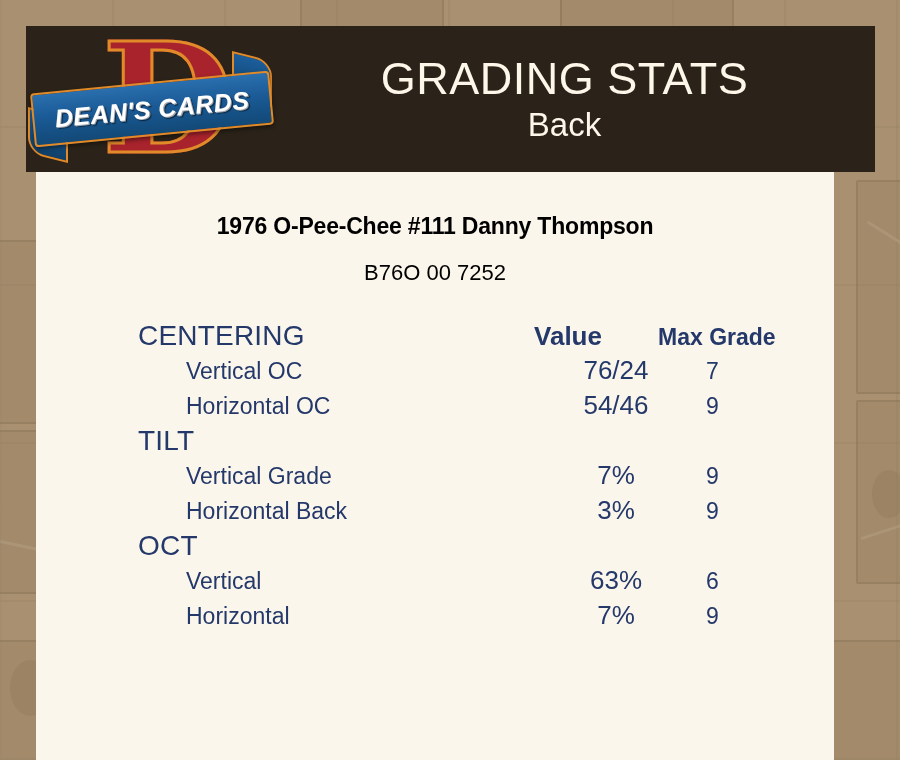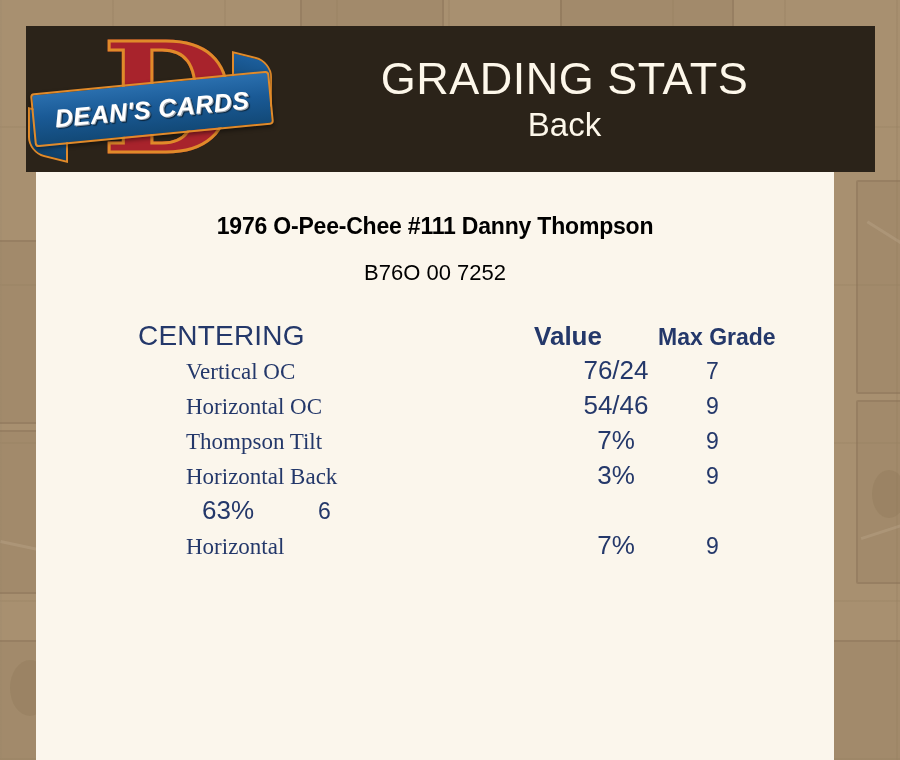--- a/index.html
+++ b/index.html
@@ -214,21 +214,20 @@
     font-size: 28px;
     letter-spacing: 0.2px;
   }
   .stats-row.section .col-value,
   .stats-row.section .col-grade {
     font-weight: 700;
   }
   .stats-row.item .col-label {
     padding-left: 48px;
     font-weight: 400;
-    font-family: Liberation Serif, serif;
   }
 </style>
 </head>
 <body>
 
 <div class="page">
 
   <div class="bg-texture"></div>
   <div class="bg-card" style="left:-10px;  top:640px; width:96px;  height:150px;"></div>
   <div class="bg-card" style="left:104px;  top:640px; width:96px;  height:150px;"></div>
@@ -283,31 +282,42 @@
         <div class="stats-row item">
           <div class="col-label">Vertical OC</div>
           <div class="col-value">76/24</div>
           <div class="col-grade">7</div>
         </div>
         <div class="stats-row item">
           <div class="col-label">Horizontal OC</div>
           <div class="col-value">54/46</div>
           <div class="col-grade">9</div>
         </div>
-        <div class="stats-row item">
-          <div class="col-label">Thompson Tilt</div>
+        <div class="stats-row section">
+          <div class="col-label">TILT</div>
+          <div class="col-value"></div>
+          <div class="col-grade"></div>
+        </div>
+        <div class="stats-row item">
+          <div class="col-label">Vertical Grade</div>
           <div class="col-value">7%</div>
           <div class="col-grade">9</div>
         </div>
         <div class="stats-row item">
           <div class="col-label">Horizontal Back</div>
           <div class="col-value">3%</div>
           <div class="col-grade">9</div>
         </div>
-        <div class="stats-row item">
+        <div class="stats-row section">
+          <div class="col-label">OCT</div>
+          <div class="col-value"></div>
+          <div class="col-grade"></div>
+        </div>
+        <div class="stats-row item">
+          <div class="col-label">Vertical</div>
           <div class="col-value">63%</div>
           <div class="col-grade">6</div>
         </div>
         <div class="stats-row item">
           <div class="col-label">Horizontal</div>
           <div class="col-value">7%</div>
           <div class="col-grade">9</div>
         </div>
       </div>
 

